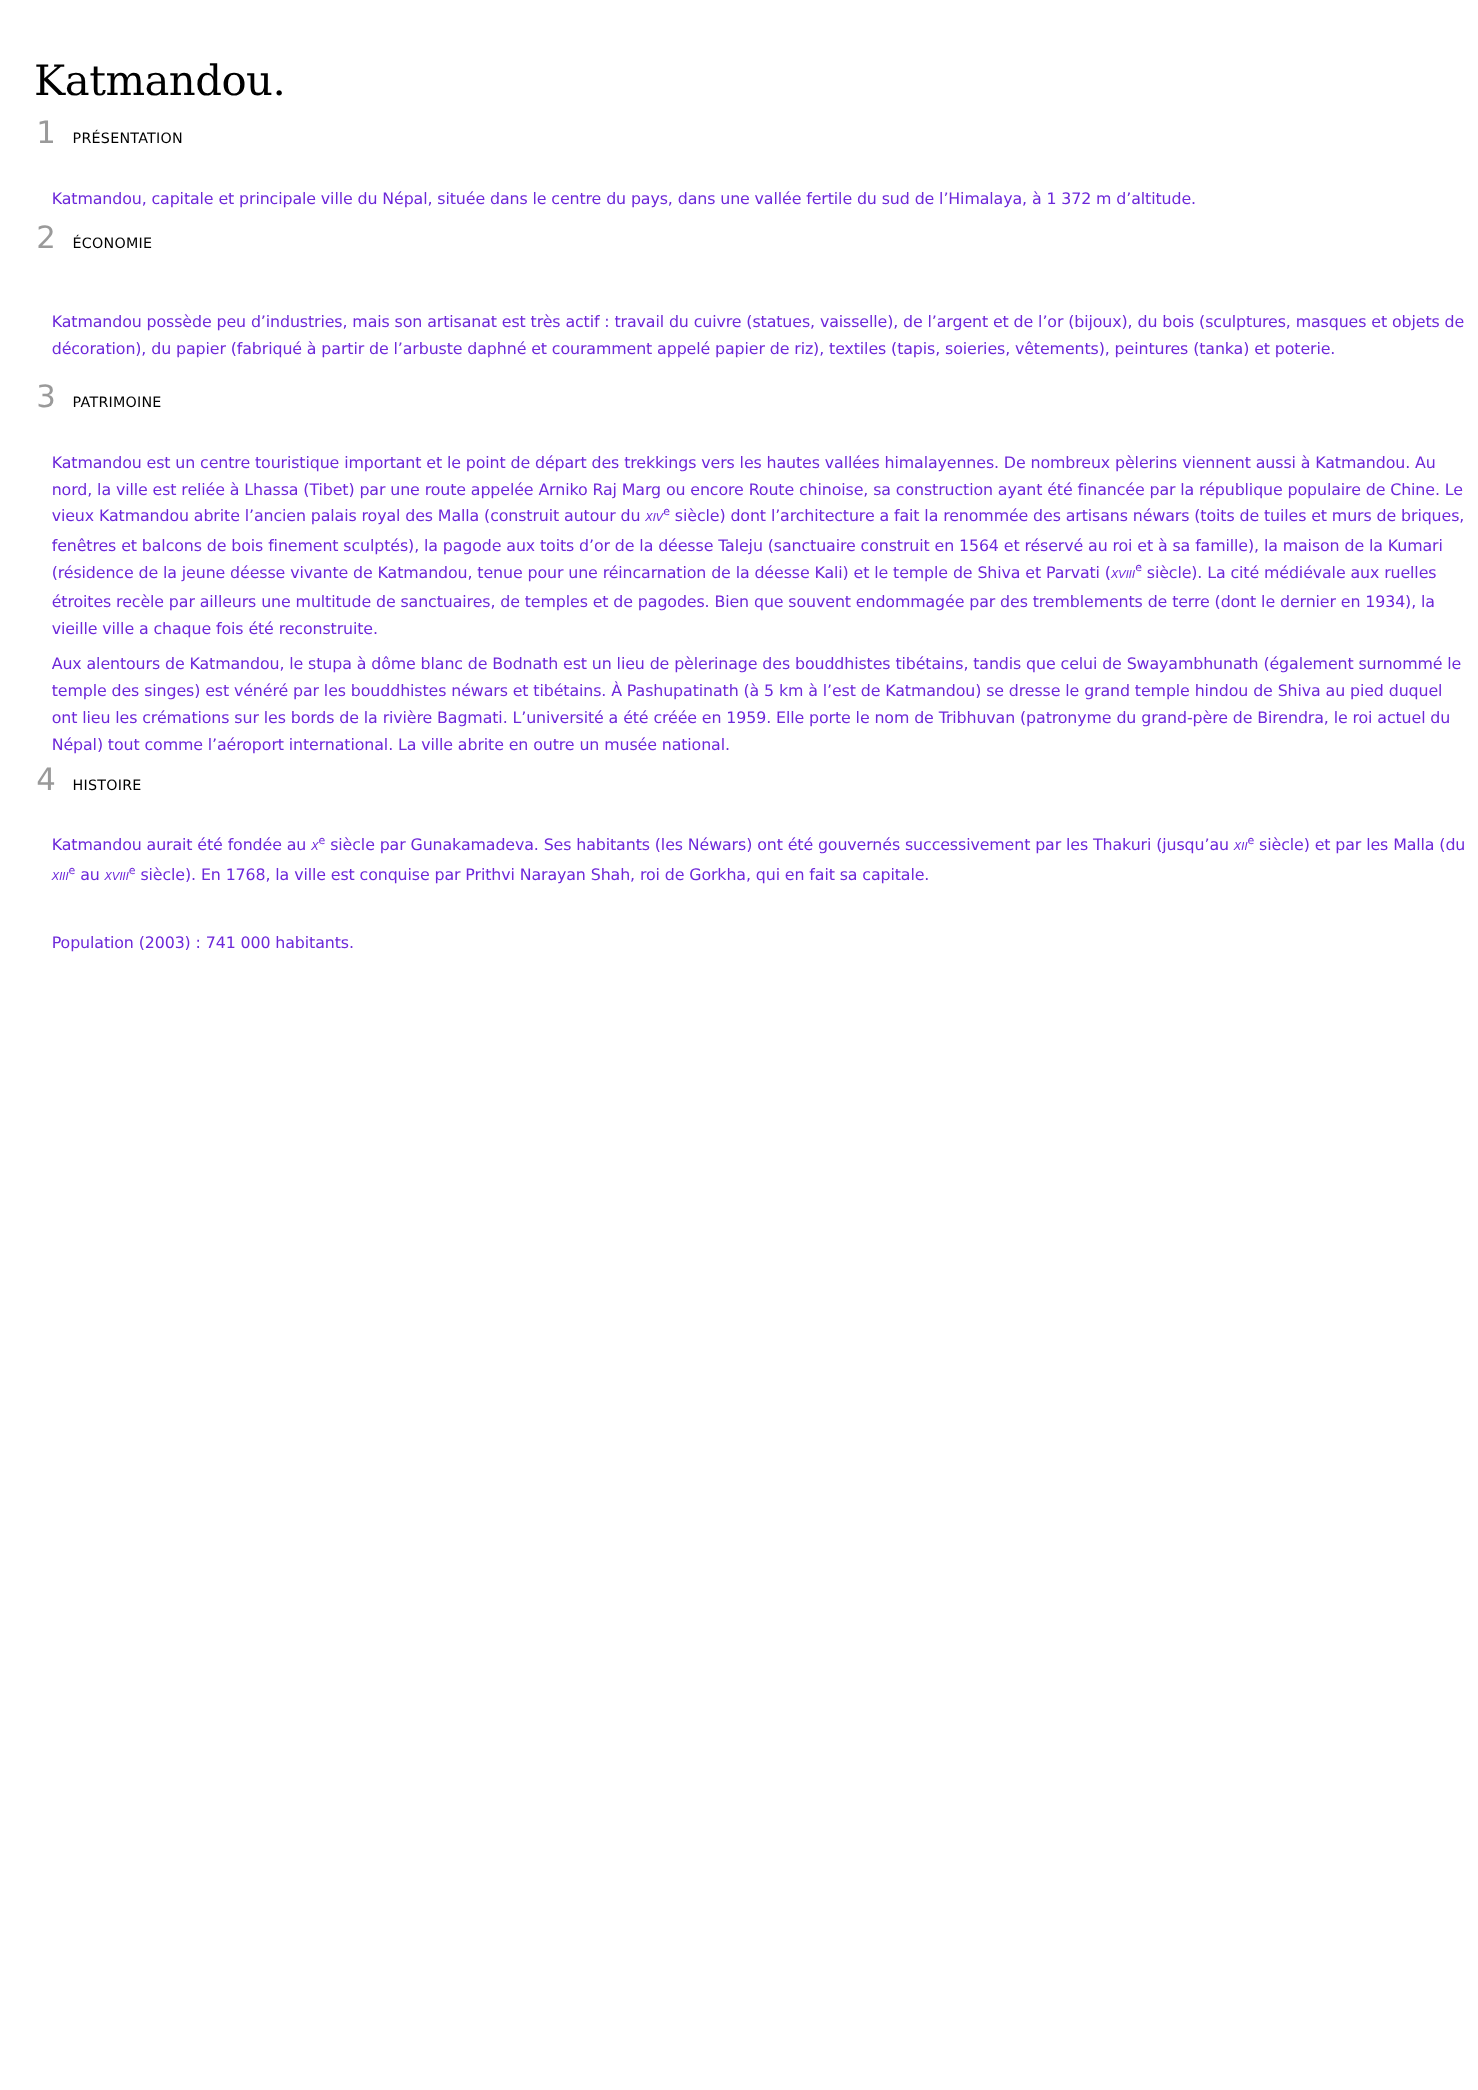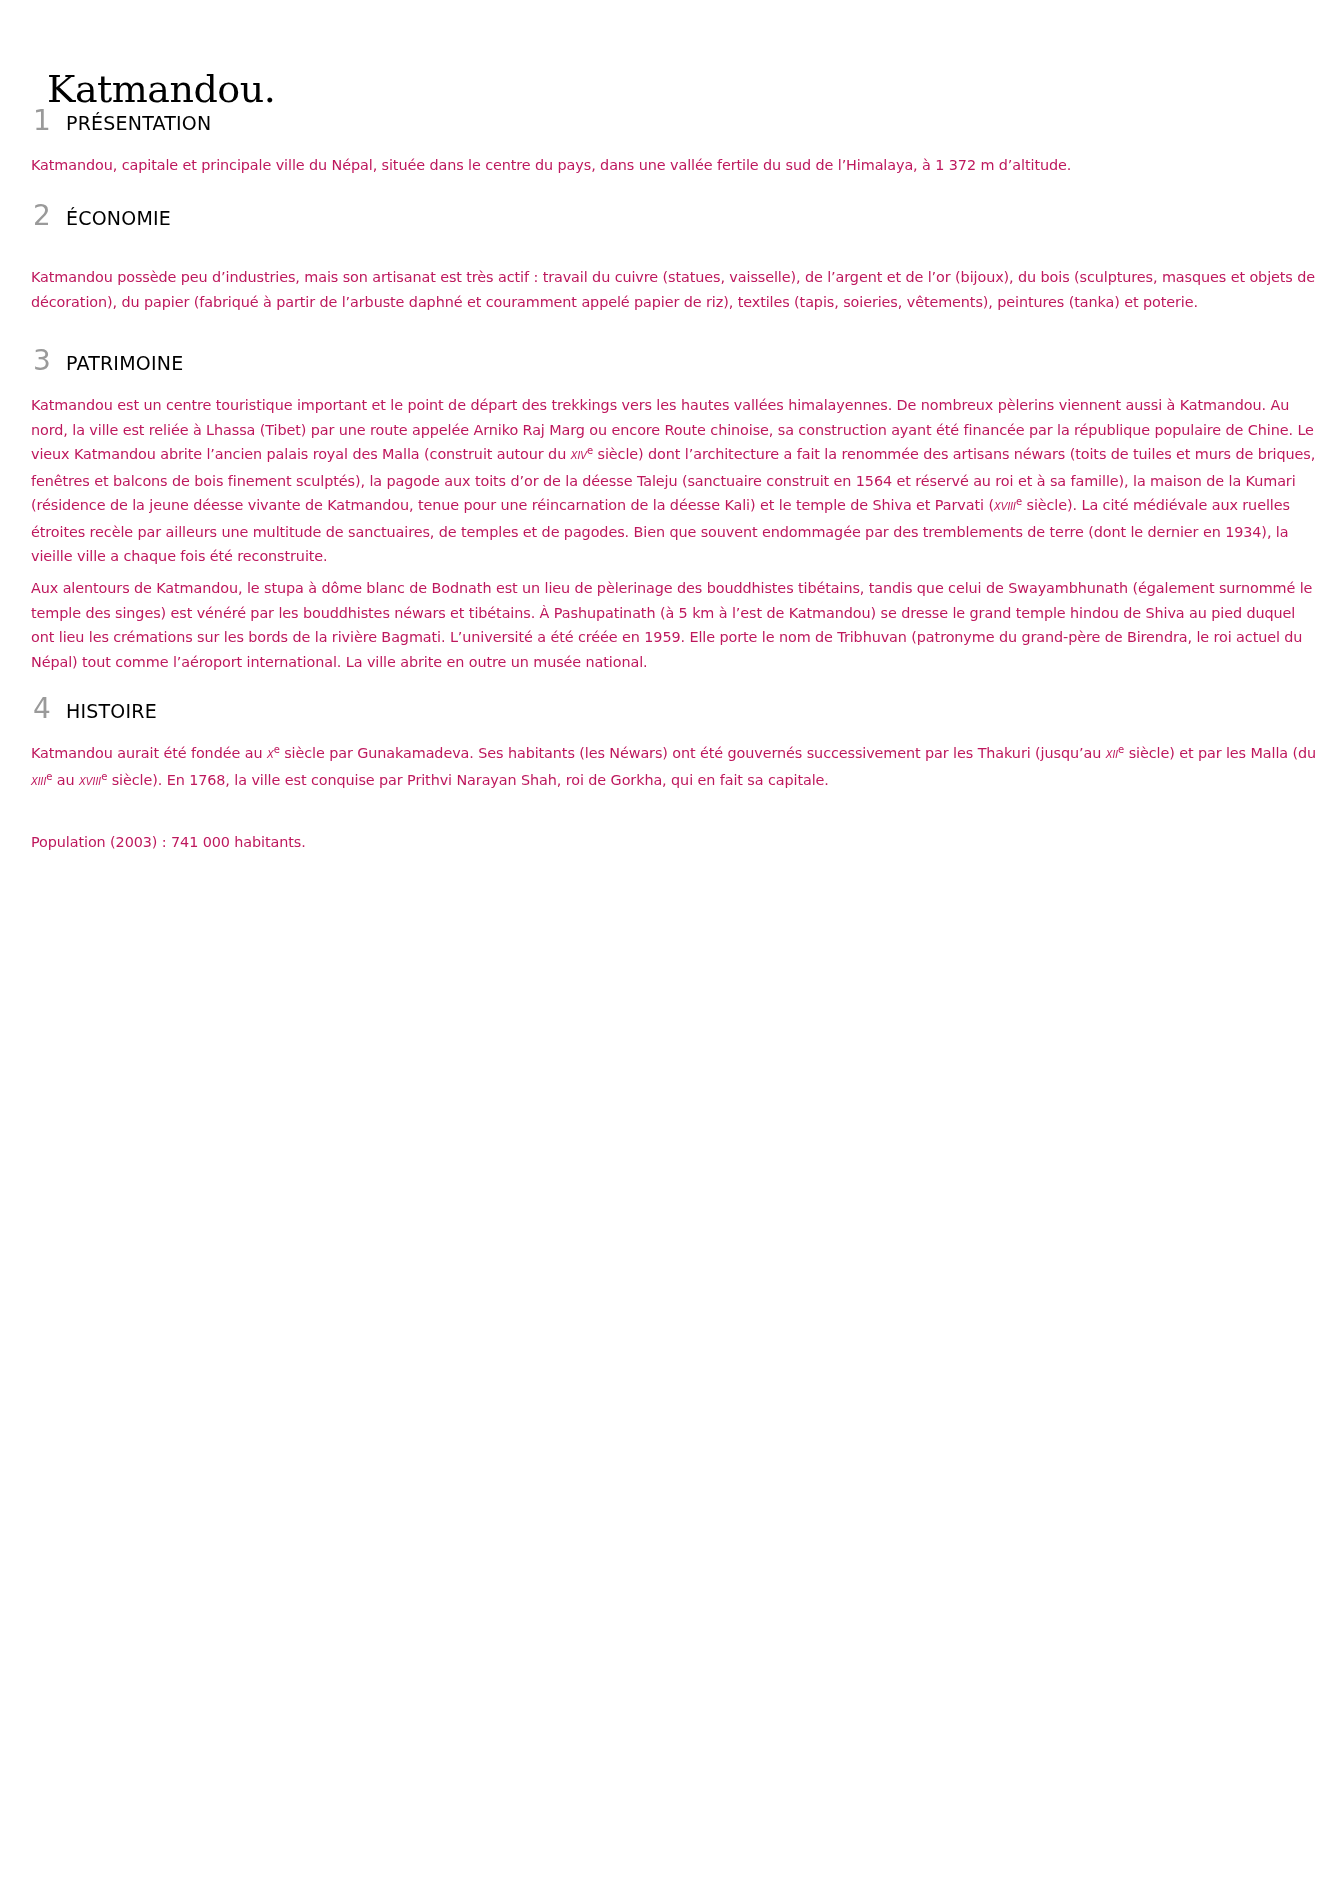--- a/index.html
+++ b/index.html
@@ -17,21 +17,21 @@
     .page {
       position: absolute;
       left: 31px;
       top: 0;
       width: 1290px;
     }
     .doc-title {
       font-family: "DejaVu Serif", serif;
       font-size: 38px;
       font-weight: normal;
-      margin: 16px;
+      margin: 0;
       position: absolute;
       top: 50px;
       left: 0;
       letter-spacing: -0.5px;
       line-height: 46px;
       white-space: nowrap;
     }
     .section-heading {
       position: absolute;
       left: 2px;
@@ -44,33 +44,33 @@
     .section-number {
       font-family: "DejaVu Sans", sans-serif;
       font-size: 28px;
       color: #9a9a9a;
       width: 33px;
       display: inline-block;
       font-weight: normal;
     }
     .section-label {
       font-family: "DejaVu Sans", sans-serif;
-      font-size: 19px;
+      font-size: 13px;
       color: #000000;
       letter-spacing: 0.2px;
     }
     .para {
       position: absolute;
       left: 0;
       width: 1290px;
       font-family: "DejaVu Sans", sans-serif;
       font-size: 14.4px;
       line-height: 24.5px;
-      margin: 0;
-      color: #be185d;
+      margin: 16px;
+      color: #6d28d9;
       letter-spacing: -0.1px;
     }
     .sc {
       font-size: 10px;
       text-transform: uppercase;
       font-style: italic;
     }
     sup {
       font-size: 10px;
       line-height: 0;

